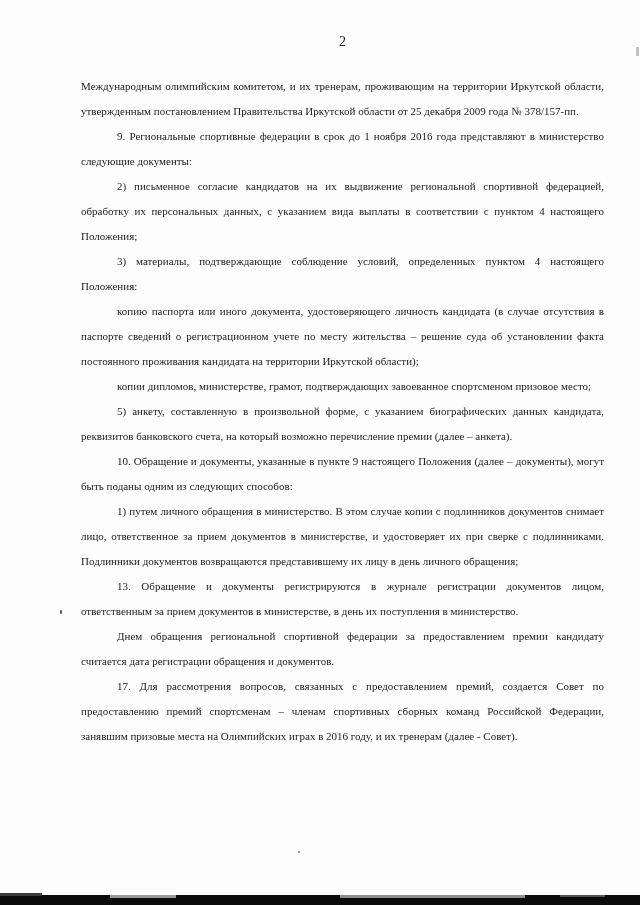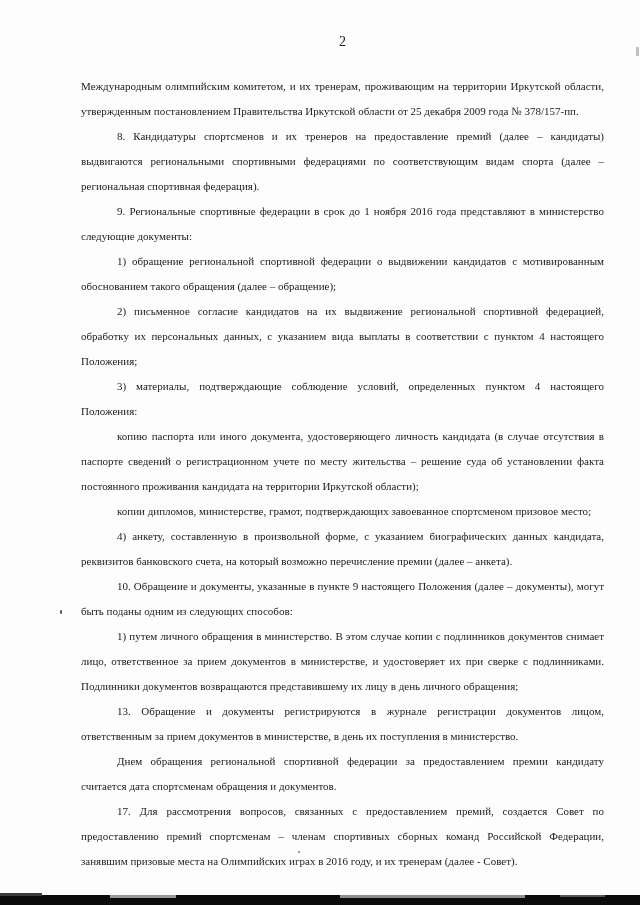--- a/index.html
+++ b/index.html
@@ -54,32 +54,30 @@
   .speck-3{left:636px;top:47px;width:3px;height:9px;background:#c2c2c2;}
 </style>
 </head>
 <body>
 
 <div class="page">
   <div class="page-number">2</div>
 
   <div class="text-block">
       <p class="">Международным олимпийским комитетом, и их тренерам, проживающим на территории Иркутской области, утвержденным постановлением Правительства Иркутской области от 25 декабря 2009 года № 378/157-пп.</p>
-      <p class="indent">8. Кандидатуры спортсменов и их тренеров на предоставление премий (далее – кандидаты) выдвигаются региональными спортивными федерациями по соответствующим видам спорта (далее – региональная спортивная федерация).</p>
       <p class="indent">9. Региональные спортивные федерации в срок до 1 ноября 2016 года представляют в министерство следующие документы:</p>
-      <p class="indent">1) обращение региональной спортивной федерации о выдвижении кандидатов с мотивированным обоснованием такого обращения (далее – обращение);</p>
       <p class="indent">2) письменное согласие кандидатов на их выдвижение региональной спортивной федерацией, обработку их персональных данных, с указанием вида выплаты в соответствии с пунктом 4 настоящего Положения;</p>
       <p class="indent">3) материалы, подтверждающие соблюдение условий, определенных пунктом 4 настоящего Положения:</p>
       <p class="indent">копию паспорта или иного документа, удостоверяющего личность кандидата (в случае отсутствия в паспорте сведений о регистрационном учете по месту жительства – решение суда об установлении факта постоянного проживания кандидата на территории Иркутской области);</p>
       <p class="indent">копии дипломов, министерстве, грамот, подтверждающих завоеванное спортсменом призовое место;</p>
-      <p class="indent">4) анкету, составленную в произвольной форме, с указанием биографических данных кандидата, реквизитов банковского счета, на который возможно перечисление премии (далее – анкета).</p>
+      <p class="indent">5) анкету, составленную в произвольной форме, с указанием биографических данных кандидата, реквизитов банковского счета, на который возможно перечисление премии (далее – анкета).</p>
       <p class="indent">10. Обращение и документы, указанные в пункте 9 настоящего Положения (далее – документы), могут быть поданы одним из следующих способов:</p>
       <p class="indent">1) путем личного обращения в министерство. В этом случае копии с подлинников документов снимает лицо, ответственное за прием документов в министерстве, и удостоверяет их при сверке с подлинниками. Подлинники документов возвращаются представившему их лицу в день личного обращения;</p>
       <p class="indent">13. Обращение и документы регистрируются в журнале регистрации документов лицом, ответственным за прием документов в министерстве, в день их поступления в министерство.</p>
-      <p class="indent">Днем обращения региональной спортивной федерации за предоставлением премии кандидату считается дата спортсменам обращения и документов.</p>
+      <p class="indent">Днем обращения региональной спортивной федерации за предоставлением премии кандидату считается дата регистрации обращения и документов.</p>
       <p class="indent">17. Для рассмотрения вопросов, связанных с предоставлением премий, создается Совет по предоставлению премий спортсменам – членам спортивных сборных команд Российской Федерации, занявшим призовые места на Олимпийских играх в 2016 году, и их тренерам (далее - Совет).</p>
     </div>
 
   <span class="speck speck-1"></span>
   <span class="speck speck-2"></span>
   <span class="speck speck-3"></span>
 
   <div class="scan-band">
     <span class="band-seg seg-a"></span>
     <span class="band-seg seg-b"></span>

